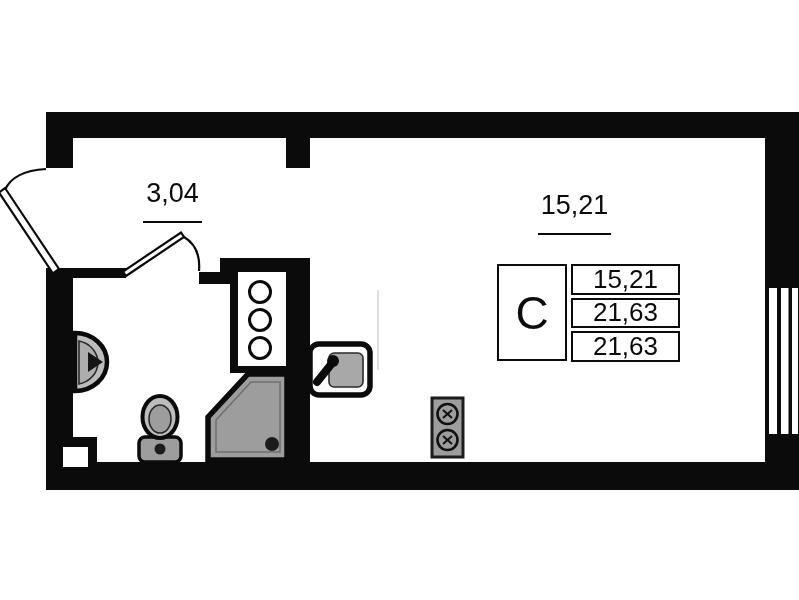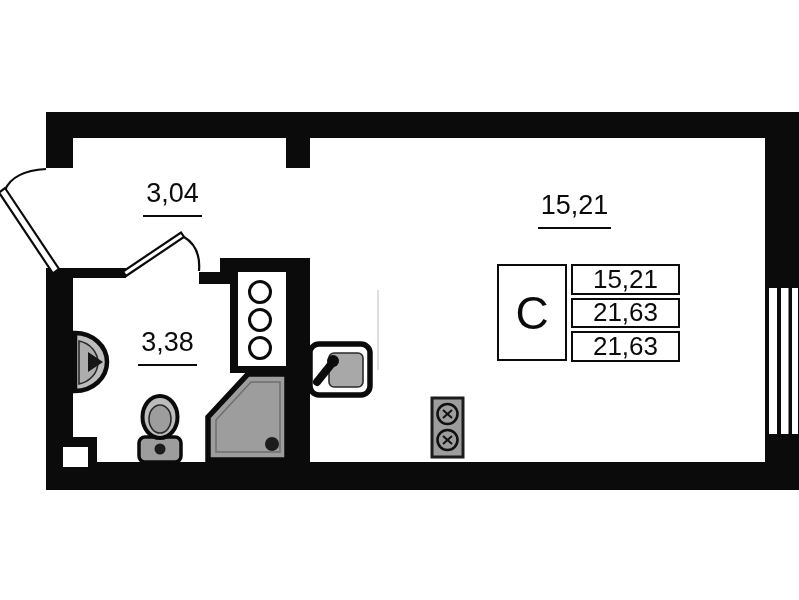--- a/index.html
+++ b/index.html
@@ -14,21 +14,21 @@
   .room-label{
     position:absolute;
     color:#0b0b0b;
     font-size:27px;
     letter-spacing:0px;
     text-align:center;
   }
   .room-label span{
     display:inline-block;
     border-bottom:2px solid #0b0b0b;
-    padding:0 3px 6px 3px;
+    padding:0 3px 12px 3px;
   }
   .legend{
     position:absolute;
     left:497px;top:264px;
     display:flex;
     align-items:stretch;
     gap:4px;
     background:#fff;
   }
   .legend .type-cell{
@@ -136,23 +136,20 @@
       <line x1="452" y1="436" x2="443" y2="444" stroke="#111111" stroke-width="2"></line>
     </g>
   </svg>
 
   <div class="watermark"></div>
 
   <div class="room-label" style="left:125px;top:178px;width:95px;">
     <span>3,04</span>
   </div>
 
-  <div class="room-label" style="left:120px;top:327px;width:95px;">
-    <span>3,38</span>
-  </div>
 
   <div class="room-label" style="left:527px;top:190px;width:95px;">
     <span>15,21</span>
   </div>
 
   <div class="legend">
     <div class="type-cell">С</div>
     <div class="vals">
       <div class="val-cell">15,21</div>
       <div class="val-cell">21,63</div>

